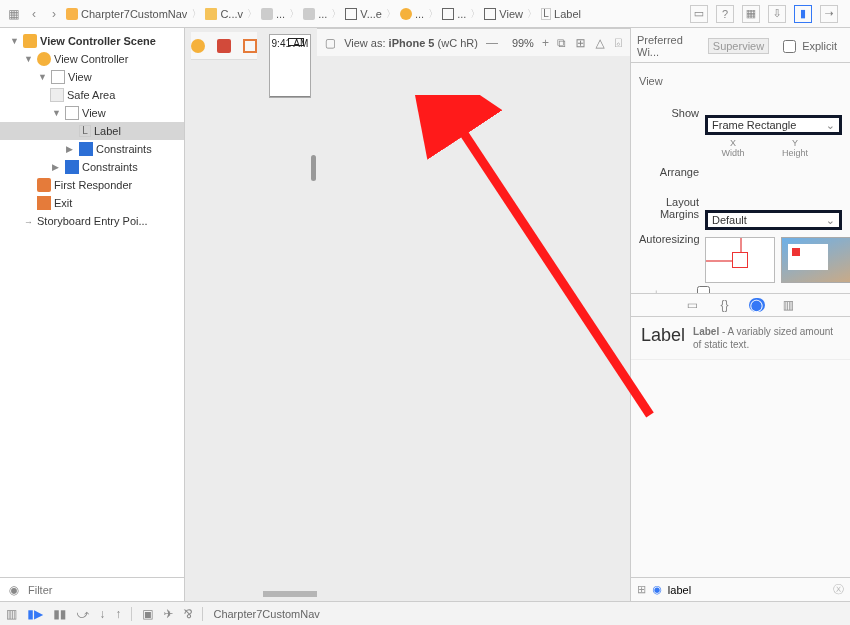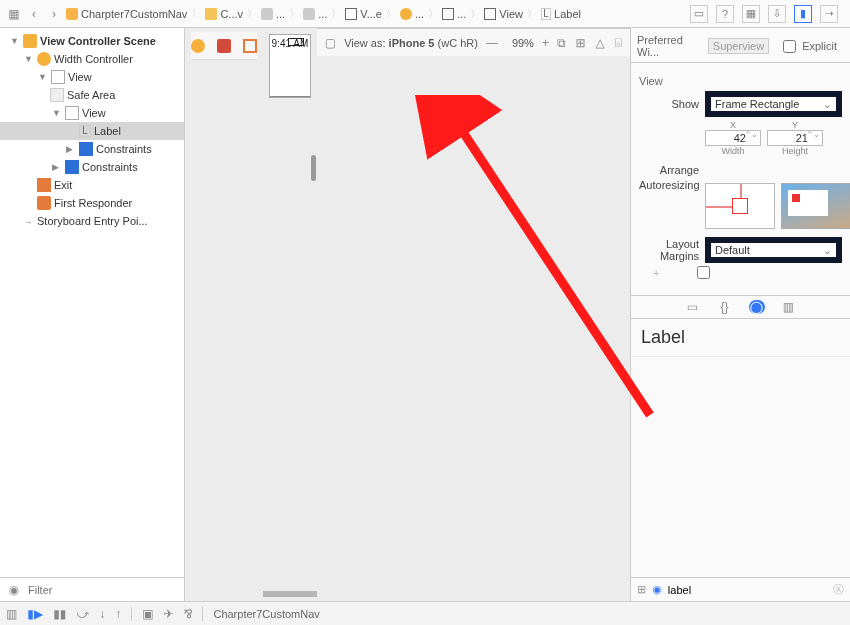--- a/index.html
+++ b/index.html
@@ -71,21 +71,21 @@
   
   .insp-tabs{ border-bottom:1px solid #ccc; padding:6px 13px 4px 6px; }
   .pw-row{ display:flex; align-items:center; gap:6px; font-size:11px; color:#666; }
   .pw-row .box{ border:1px solid #ccc; background:#eee; padding:1px 4px; color:#999; }
   .pw-row input[type="checkbox"]{ margin-left:8px; }
 
   .insp-body{ flex:1; overflow:auto; padding:6px 8px; font-size:11px; }
   .sect-title{ font-size:11px; color:#666; margin:6px 0 4px 0; }
   .kv{ display:flex; align-items:center; gap:6px; margin:3px 0; }
   .kv label{ width:60px; text-align:right; color:#444; font-size:11px; }
-  .kv .sel{ flex:1; border:6px solid #0f172a; background:#fff; padding:1px 4px; font-size:11px; position:relative; }
+  .kv .sel{ flex:1; border:3px solid #0f172a; background:#fff; padding:1px 4px; font-size:11px; position:relative;margin-top:24px; }
   .kv .sel::after{ content:"⌄"; position:absolute; right:4px; color:#888; }
   .gridxy{ display:flex; gap:6px; margin-left:66px; }
   .numbox{ width:56px; border:1px solid #bbb; background:#fff; text-align:right; padding:1px 14px 1px 4px; font-size:11px; position:relative; }
   .numbox::after{ content:"⌃⌄"; position:absolute; right:2px; top:0; font-size:8px; color:#999; line-height:7px; white-space:pre; }
   .sublabels{ display:flex; gap:6px; margin-left:66px; font-size:9px; color:#888; }
   .sublabels span{ width:56px; text-align:center; }
 
   .autores{ display:flex; gap:6px; margin-left:0px; margin-top:4px; }
   .ar-box{ width:70px; height:46px; border:1px solid #bbb; background:#fff; position:relative; }
   .ar-box .sq{ position:absolute; left:26px; top:14px; width:16px; height:16px; border:1px solid #e33; }
@@ -184,21 +184,21 @@
   <div class="left">
     <div class="outline">
       <div class="row bold" style="padding-left:10px">
           <span class="disclose">▼</span>
           <span class="icon i-scene"></span>
           <span class="txt">View Controller Scene</span>
         </div>
       <div class="row" style="padding-left:24px">
           <span class="disclose">▼</span>
           <span class="icon i-vc"></span>
-          <span class="txt">Width Controller</span>
+          <span class="txt">View Controller</span>
         </div>
       <div class="row" style="padding-left:38px">
           <span class="disclose">▼</span>
           <span class="icon i-view"></span>
           <span class="txt">View</span>
         </div>
       <div class="row" style="padding-left:37px">
           <span class="disclose"></span>
           <span class="icon i-safe"></span>
           <span class="txt">Safe Area</span>
@@ -218,27 +218,27 @@
           <span class="icon i-constraints"></span>
           <span class="txt">Constraints</span>
         </div>
       <div class="row" style="padding-left:52px">
           <span class="disclose">▶</span>
           <span class="icon i-constraints"></span>
           <span class="txt">Constraints</span>
         </div>
       <div class="row" style="padding-left:24px">
           <span class="disclose"></span>
+          <span class="icon i-fr"></span>
+          <span class="txt">First Responder</span>
+        </div>
+      <div class="row" style="padding-left:24px">
+          <span class="disclose"></span>
           <span class="icon i-exit"></span>
           <span class="txt">Exit</span>
-        </div>
-      <div class="row" style="padding-left:24px">
-          <span class="disclose"></span>
-          <span class="icon i-fr"></span>
-          <span class="txt">First Responder</span>
         </div>
       <div class="row" style="padding-left:24px">
           <span class="disclose">→</span>
           <span class="txt">Storyboard Entry Poi...</span>
         </div>
     </div>
     <div class="left-footer">
       <span class="tb-icon">◉</span>
       <input placeholder="Filter" style="">
     </div>
@@ -300,70 +300,67 @@
       <div class="kv">
         <label>Show</label>
         <div class="sel">Frame Rectangle</div>
       </div>
 
       <div class="sublabels">
           <span>X</span>
           <span>Y</span>
         </div>
 
-      <div class="gridxy">
-        <div class="numbox">42</div>
-        <div class="numbox">21</div>
-      </div>
       <div class="sublabels">
           <span>Width</span>
           <span>Height</span>
         </div>
 
       <div class="kv" style="margin-top:8px">
         <label>Arrange</label>
+      </div>
+
+      <div class="kv" style="margin-top:8px">
+        <label>Layout Margins</label>
+        <div class="sel">Default</div>
       </div>
 
       <div class="kv" style="align-items:flex-start">
         <label>Autoresizing</label>
         <div class="autores">
           <div class="ar-box">
             <div class="ar-strut" style="left:0;top:22px;width:26px;height:2px"></div>
             <div class="ar-strut" style="left:34px;top:0;width:2px;height:14px"></div>
             <div class="sq"></div>
           </div>
           <div class="preview">
             <div class="w">
                 <div style="position:absolute;left:4px;top:4px;width:8px;height:8px;background:#e33" class="sq fill"></div>
               </div>
           </div>
         </div>
       </div>
 
-      <div class="kv" style="margin-top:8px">
-        <label>Layout Margins</label>
-        <div class="sel">Default</div>
-      </div>
-
       <div class="chk">
           <span style="color:#bbb;margin-right:34px">+</span>
           <input type="checkbox" style="">
         </div>
 
     </div>
 
     <div class="insp-tabstrip">
       <span class="it">▭</span>
       <span class="it">{}</span>
       <span class="it on">◯</span>
       <span class="it">▥</span>
     </div>
 
     <div class="lib">
       <span class="big">Label</span>
+      <span class="small"><b>Label</b><span> - A variably sized amount of static text.</span></span>
     </div>
     <div class="lib-fill"></div>
     <div class="lib-search">
       <span style="color:#999">⊞</span>
       <span style="color:#3478f6">◉</span>
       <input value="label" style="">
       <span class="close">ⓧ</span>
     </div>
   </div>
 

